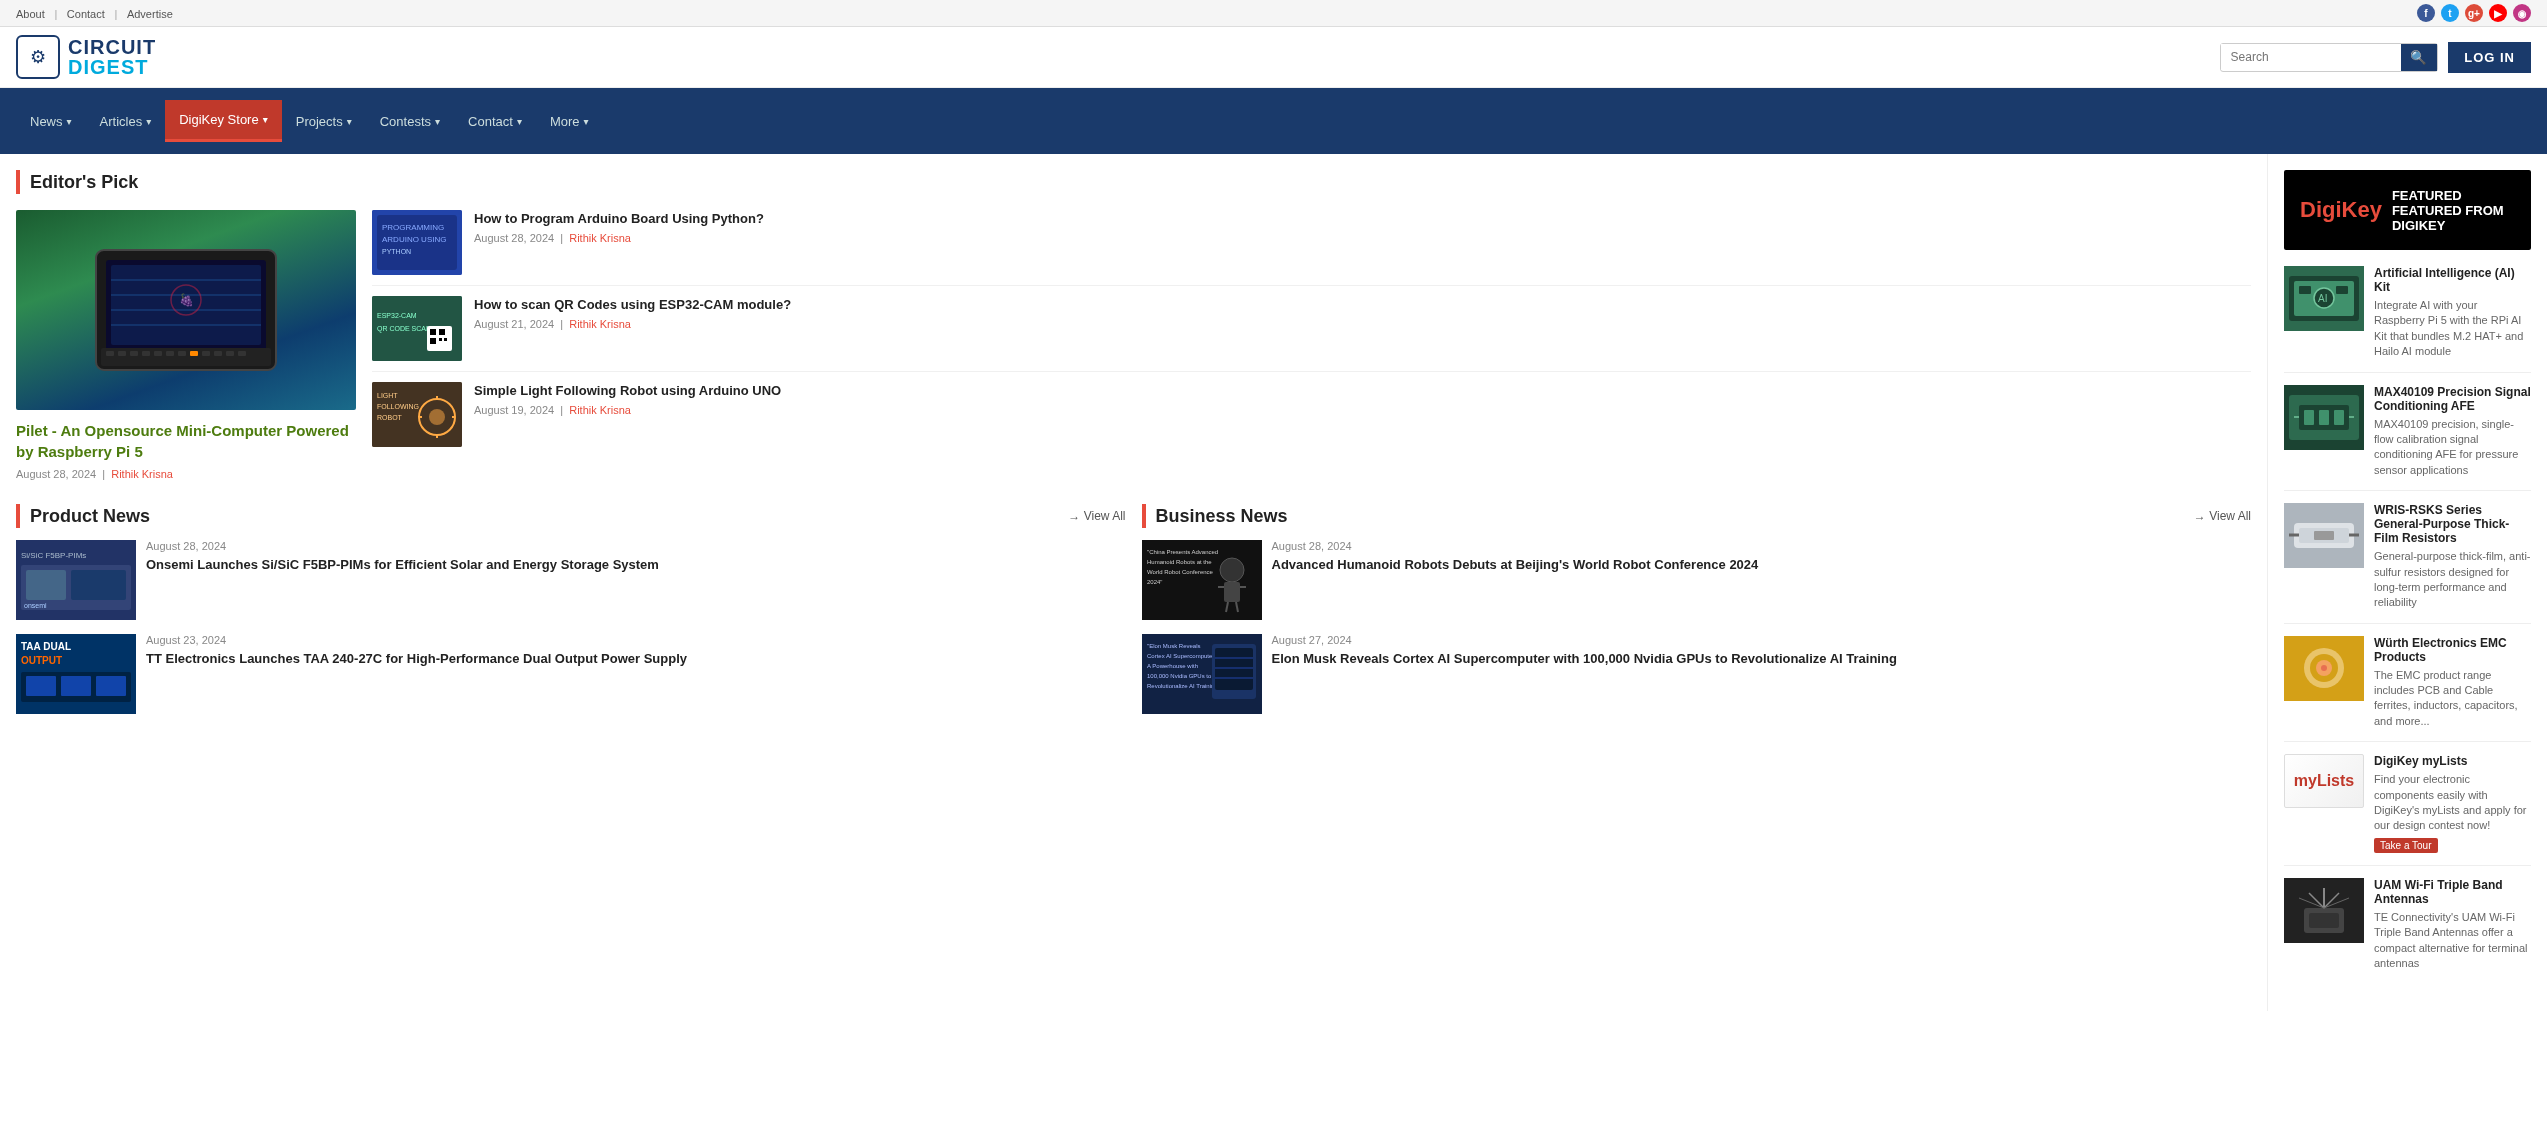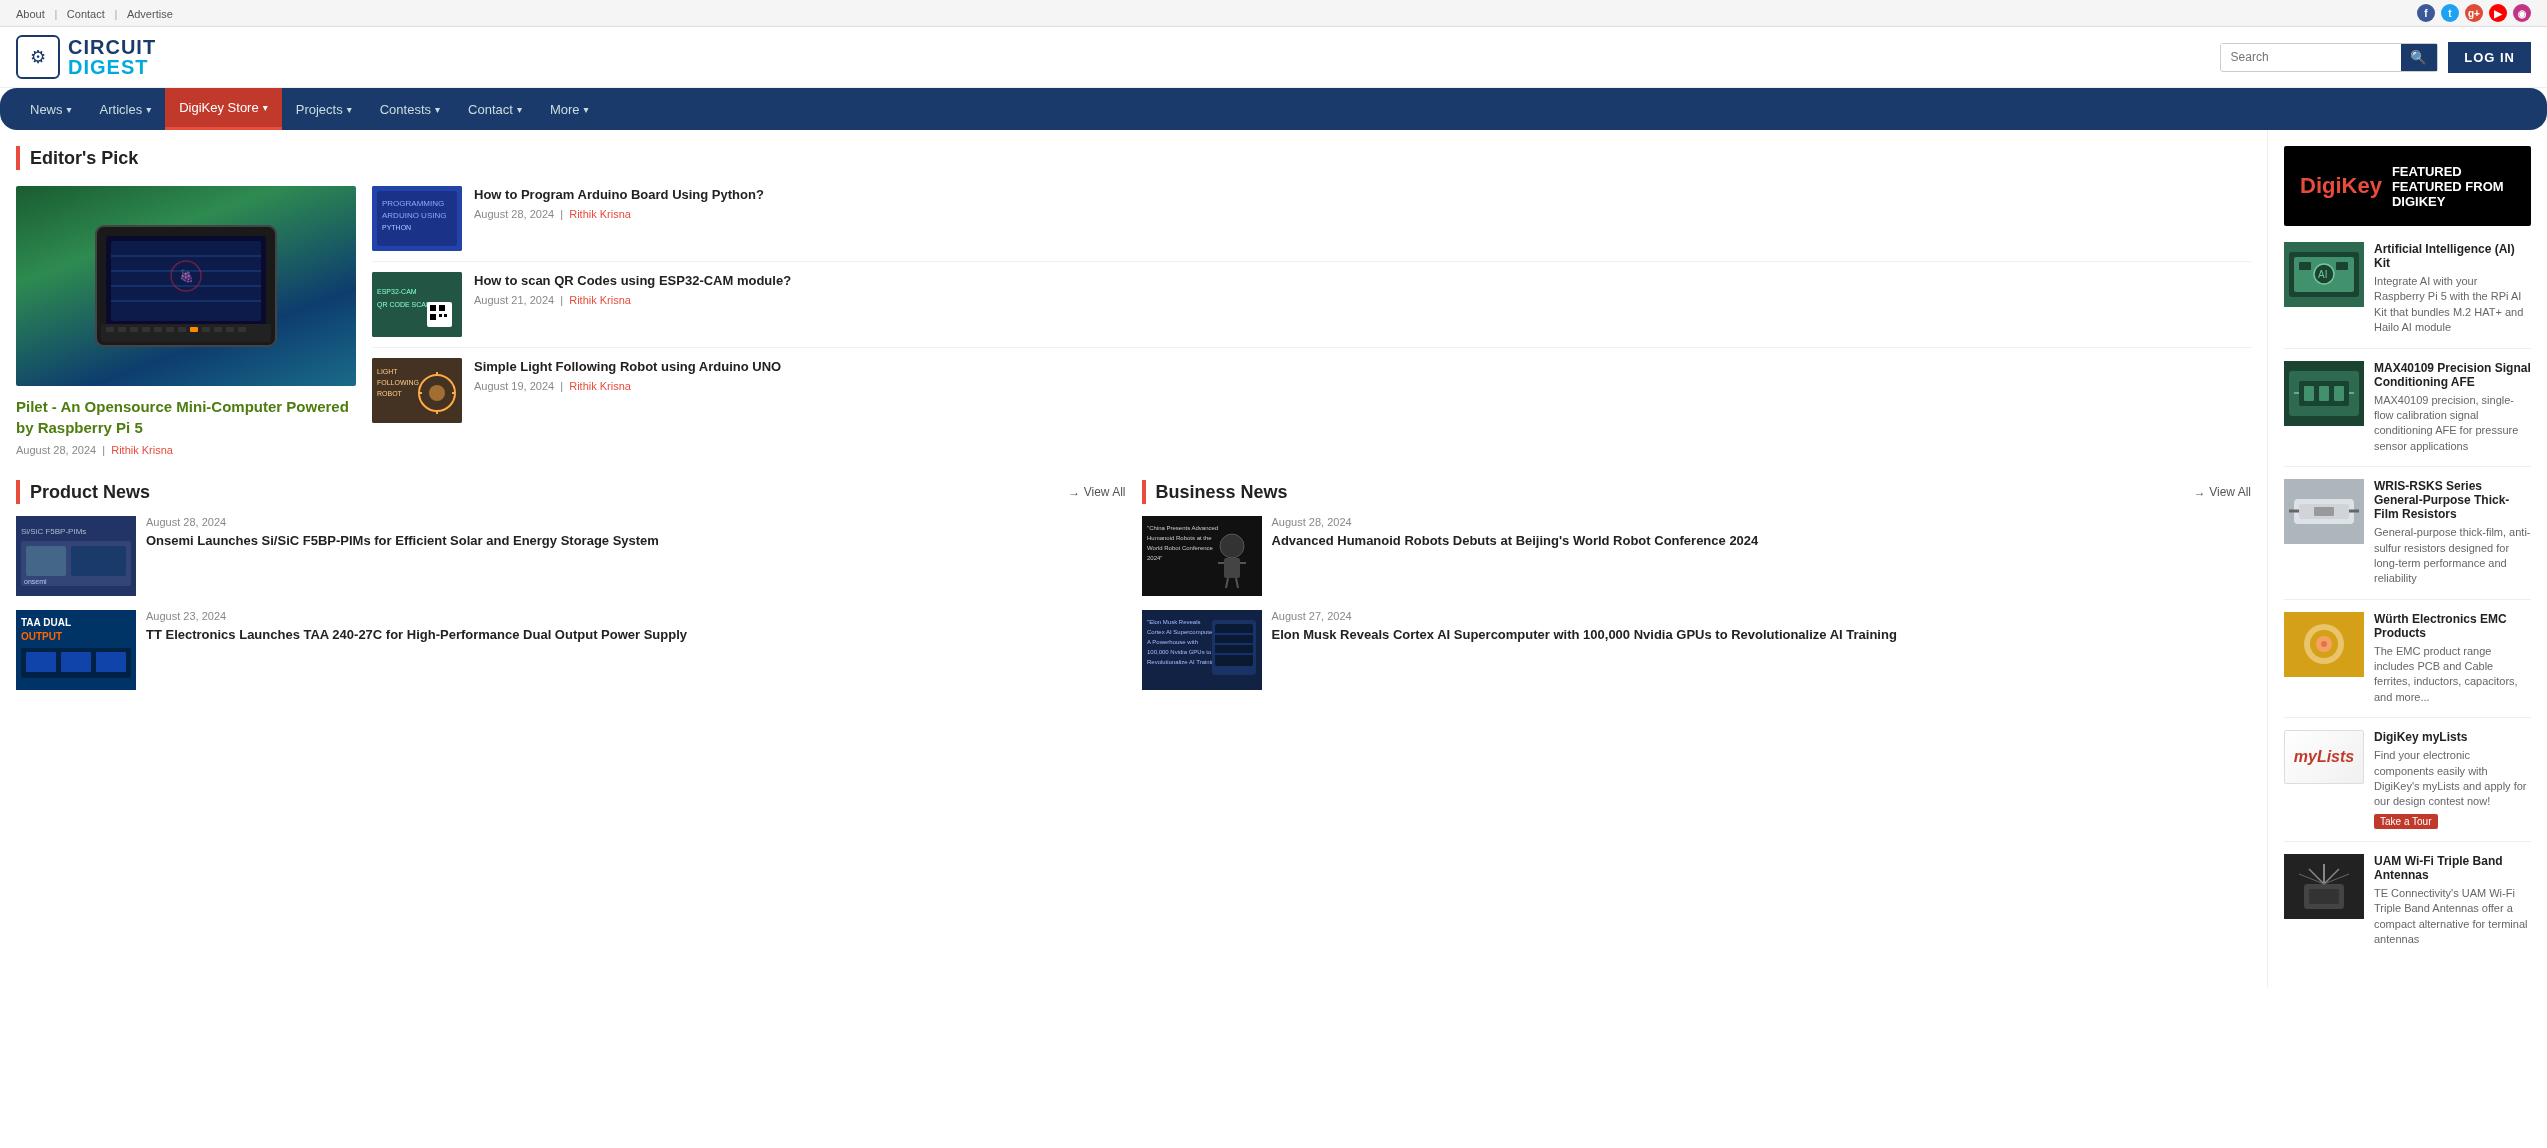--- a/index.html
+++ b/index.html
@@ -61,24 +61,23 @@
       background: #1a3a6b; border: none; color: white; padding: 6px 10px; cursor: pointer;
     }
     .login-btn {
       background: #1a3a6b; color: white; border: none; padding: 8px 16px;
       font-size: 13px; font-weight: bold; cursor: pointer; letter-spacing: 1px;
     }
 
     
     .nav {
       background: #1a3a6b;
-      padding: 0 16px;
+      padding: 12px 16px;
       display: flex;
       align-items: center;
-      border-radius: 17px;
     }
     .nav-item {
       color: #cdd;
       padding: 12px 14px;
       font-size: 13px;
       cursor: pointer;
       display: flex;
       align-items: center;
       gap: 4px;
       text-decoration: none;
@@ -537,21 +536,21 @@
         </svg>
       </div>
       <div class="sidebar-product-info">
         <div class="sidebar-product-title">Würth Electronics EMC Products</div>
         <div class="sidebar-product-desc">The EMC product range includes PCB and Cable ferrites, inductors, capacitors, and more...</div>
       </div>
     </div>
 
     <div class="sidebar-product">
       <div class="sidebar-product-img sp-mylists">
-        <div style="text-align:center; padding:5px;font-style:italic;">
+        <div style="text-align:center; padding:5px;">
           <div class="mylists-logo">myLists</div>
         </div>
       </div>
       <div class="sidebar-product-info">
         <div class="sidebar-product-title">DigiKey myLists</div>
         <div class="sidebar-product-desc">Find your electronic components easily with DigiKey's myLists and apply for our design contest now!</div>
         <span class="take-tour">Take a Tour</span>
       </div>
     </div>
 

